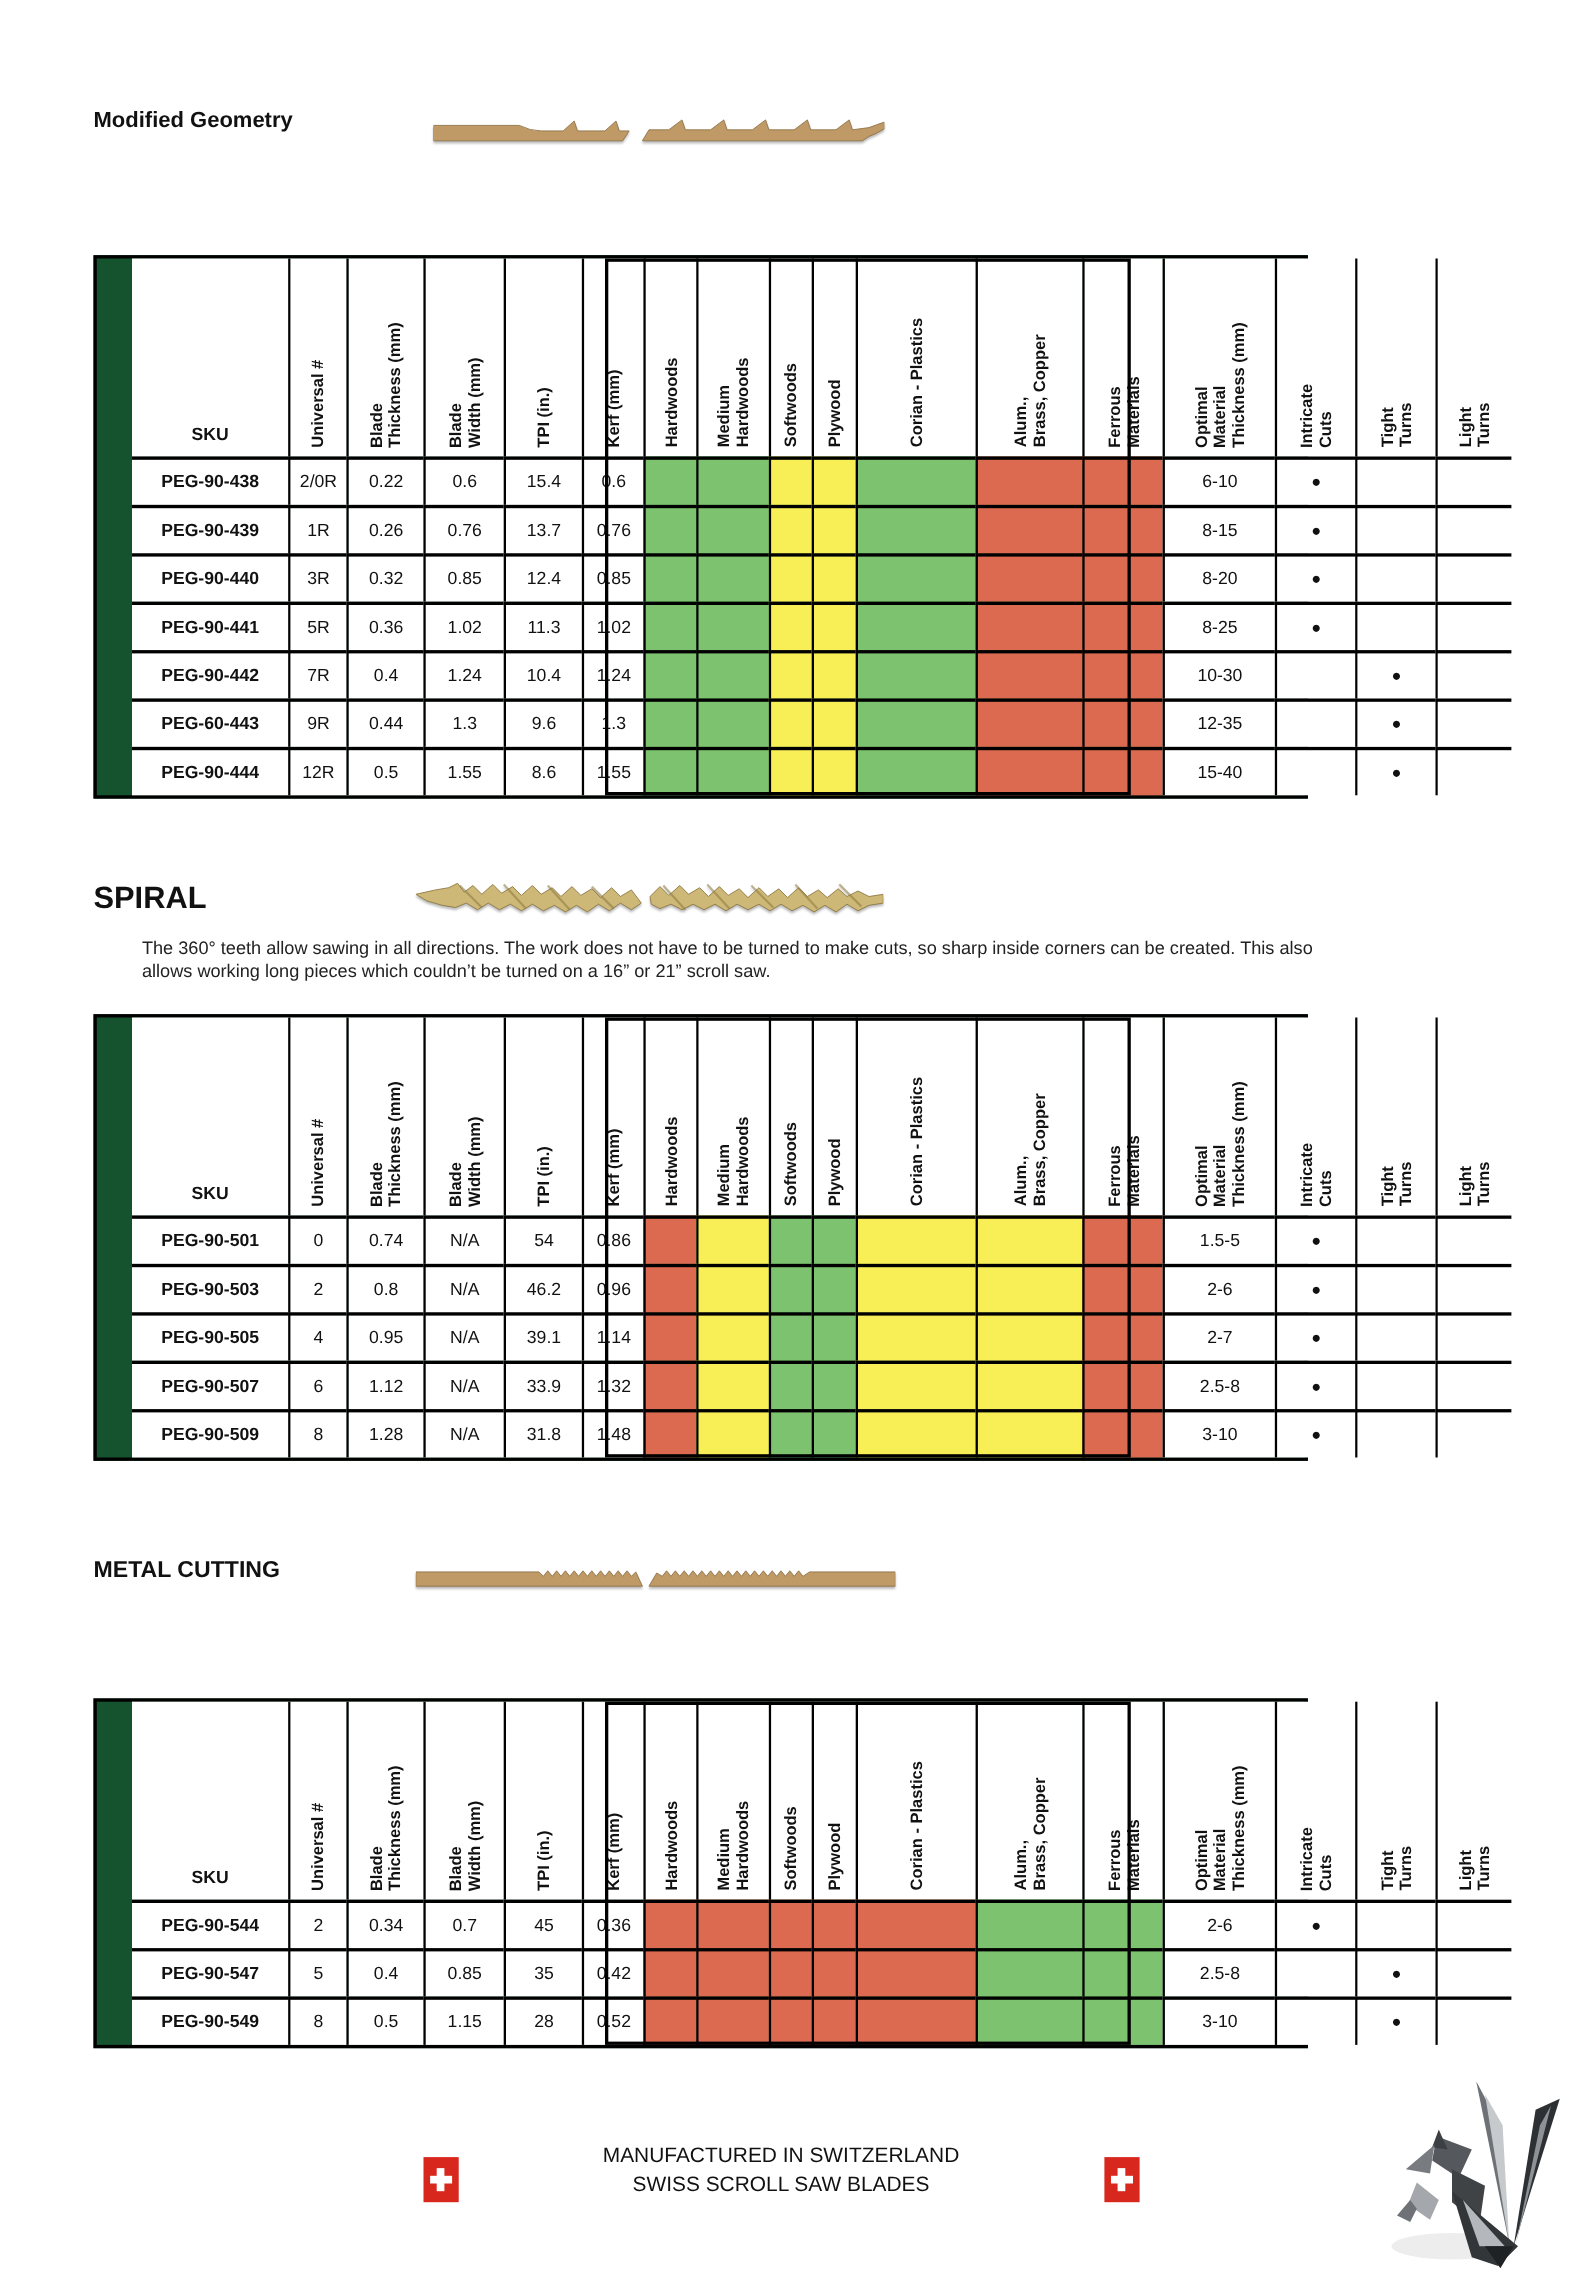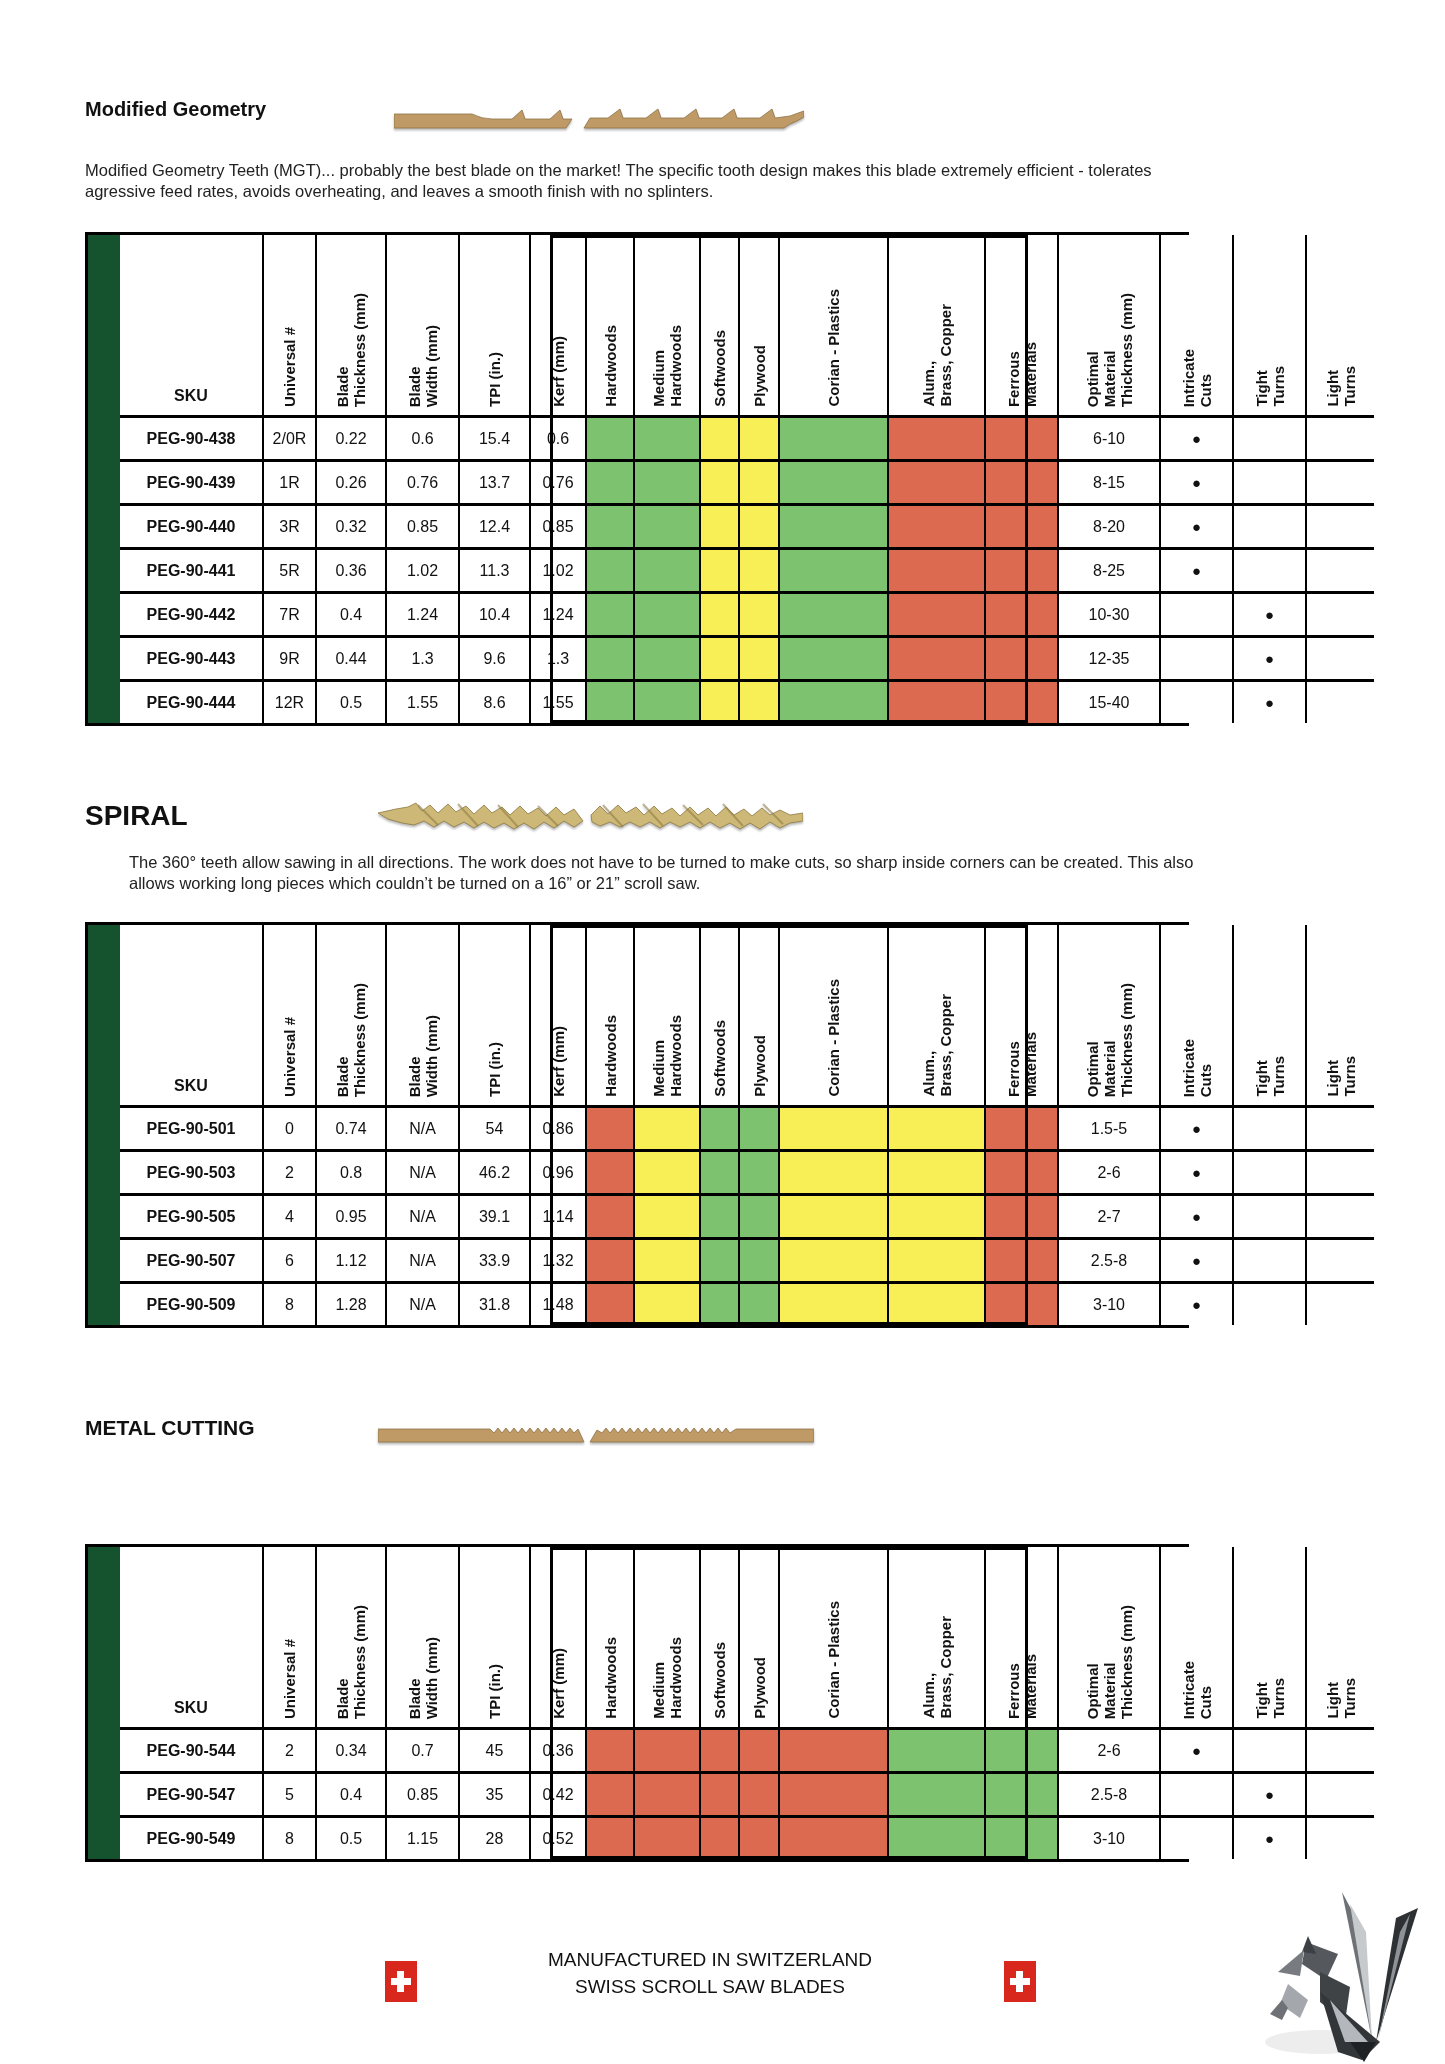--- a/index.html
+++ b/index.html
@@ -38,21 +38,20 @@
 
 <div id="page">
 
   <h2 class="sec-heading" style="left:85px;top:98px;font-size:20px;">Modified Geometry</h2>
 
   <svg class="blade-img" style="left:394px;top:104px;" width="410" height="30" viewBox="0 0 410 30">
     <path class="blade-fill" d="M0,10 L78,10 Q88,15 98,15 L118,15 L128,6 L131,15 L156,15 L166,6 L169,15 L178,15 L172,24 L0,24 Z"></path>
     <path class="blade-fill" d="M190,24 L196,14 L214,14 L226,5 L229,14 L252,14 L264,5 L267,14 L290,14 L302,5 L305,14 L328,14 L340,5 L343,14 L366,14 L378,5 L381,14 L396,12 Q404,9 410,7 L410,13 Q402,18 396,20 L390,24 Z"></path>
   </svg>
 
-  <p class="sec-desc" style="left:85px;top:160px;">Modified Geometry Teeth (MGT)... probably the best blade on the market! The specific tooth design makes this blade extremely efficient - tolerates agressive feed rates, avoids overheating, and leaves a smooth finish with no splinters.</p>
 
   <div class="blade-table" style="top:232px;">
       <div class="grid" style="grid-template-columns: 142px 53px 70px 73px 71px 56px 48px 66px 39px 40px 109px 97px 73px 102px 73px 73px 69px;">
         <div class="hcell c0">
           <div class="hlabel">SKU</div>
         </div>
         <div class="hcell">
           <div class="vlabel">Universal #</div>
         </div>
         <div class="hcell">
@@ -188,21 +187,21 @@
         <div class="dcell mat" style="background: rgb(125, 195, 111);"></div>
         <div class="dcell mat" style="background: rgb(248, 238, 85);"></div>
         <div class="dcell mat" style="background: rgb(248, 238, 85);"></div>
         <div class="dcell mat" style="background: rgb(125, 195, 111);"></div>
         <div class="dcell mat" style="background: rgb(220, 106, 80);"></div>
         <div class="dcell mat" style="background: rgb(220, 106, 80);"></div>
         <div class="dcell">10-30</div>
         <div class="dcell"></div>
         <div class="dcell dot"></div>
         <div class="dcell"></div>
-        <div class="dcell c0 sku">PEG-90-443</div>
+        <div class="dcell c0 sku">PEG-60-443</div>
         <div class="dcell">9R</div>
         <div class="dcell">0.44</div>
         <div class="dcell">1.3</div>
         <div class="dcell">9.6</div>
         <div class="dcell">1.3</div>
         <div class="dcell mat" style="background: rgb(125, 195, 111);"></div>
         <div class="dcell mat" style="background: rgb(125, 195, 111);"></div>
         <div class="dcell mat" style="background: rgb(248, 238, 85);"></div>
         <div class="dcell mat" style="background: rgb(248, 238, 85);"></div>
         <div class="dcell mat" style="background: rgb(125, 195, 111);"></div>

